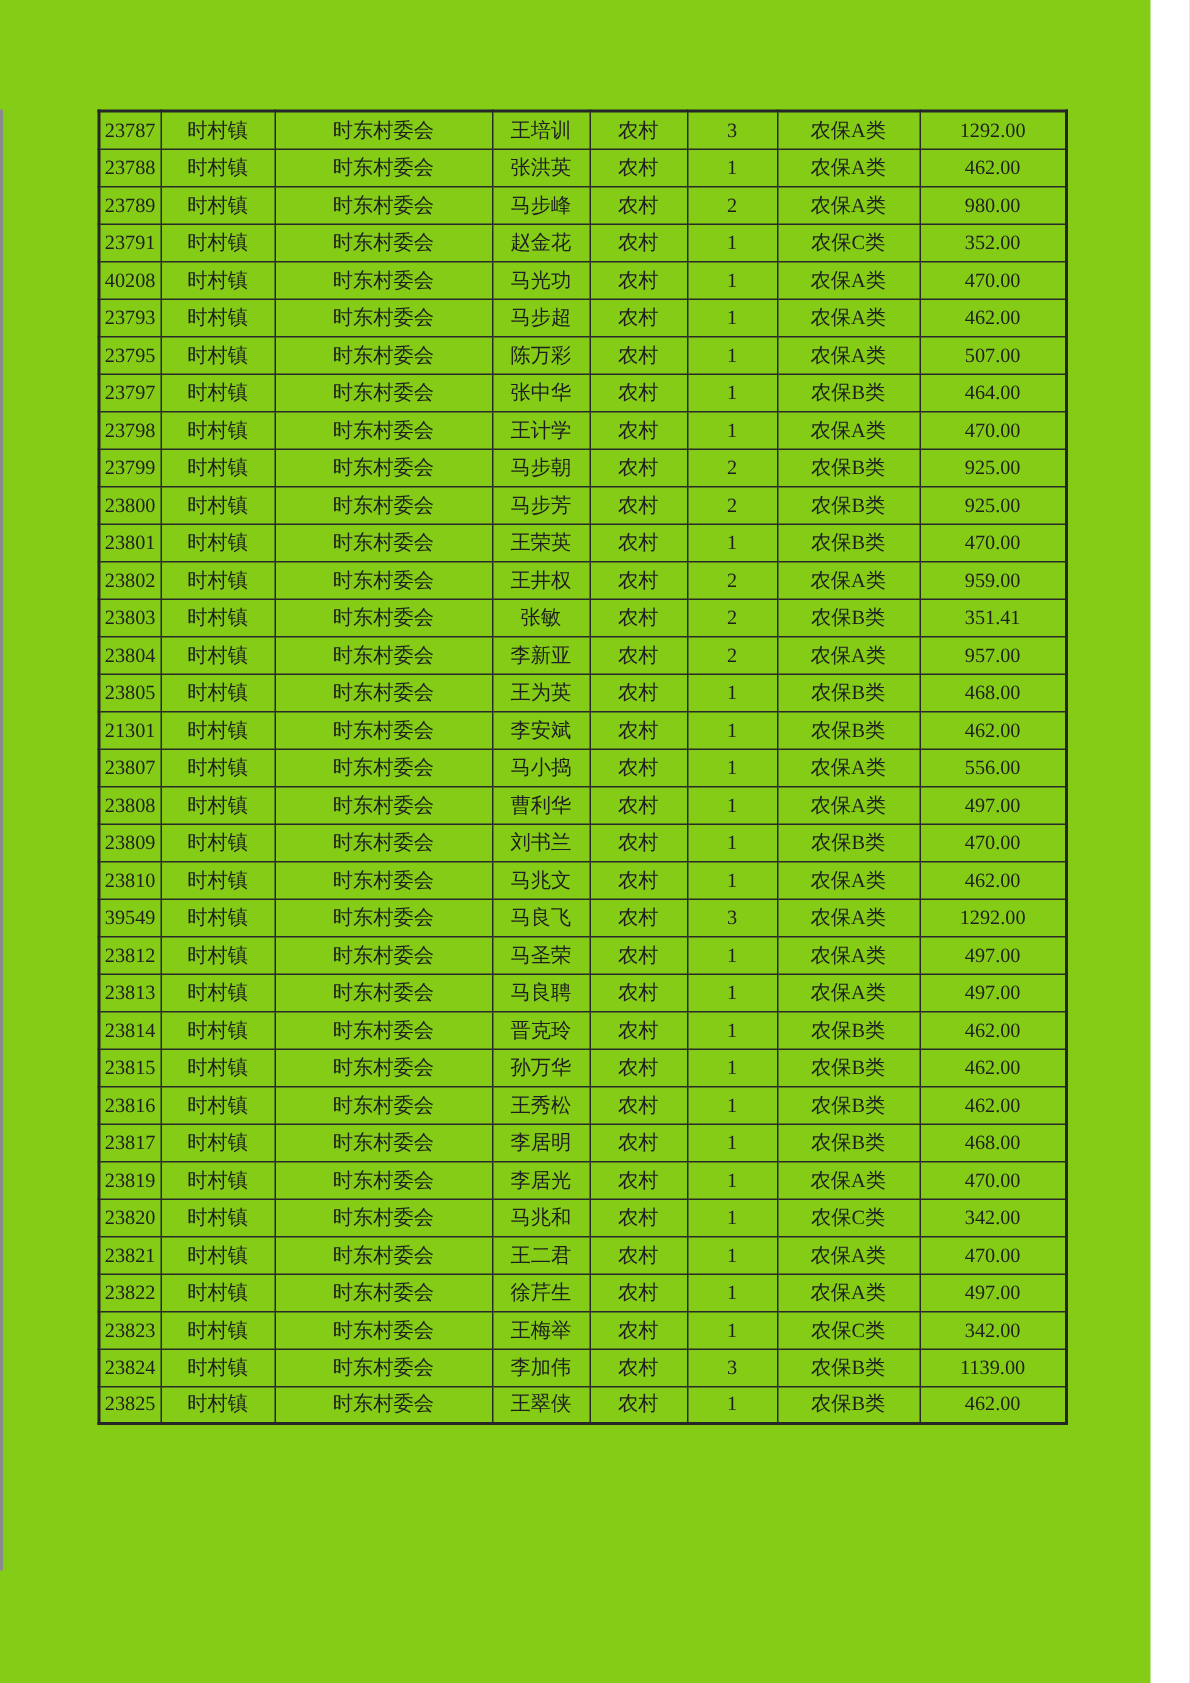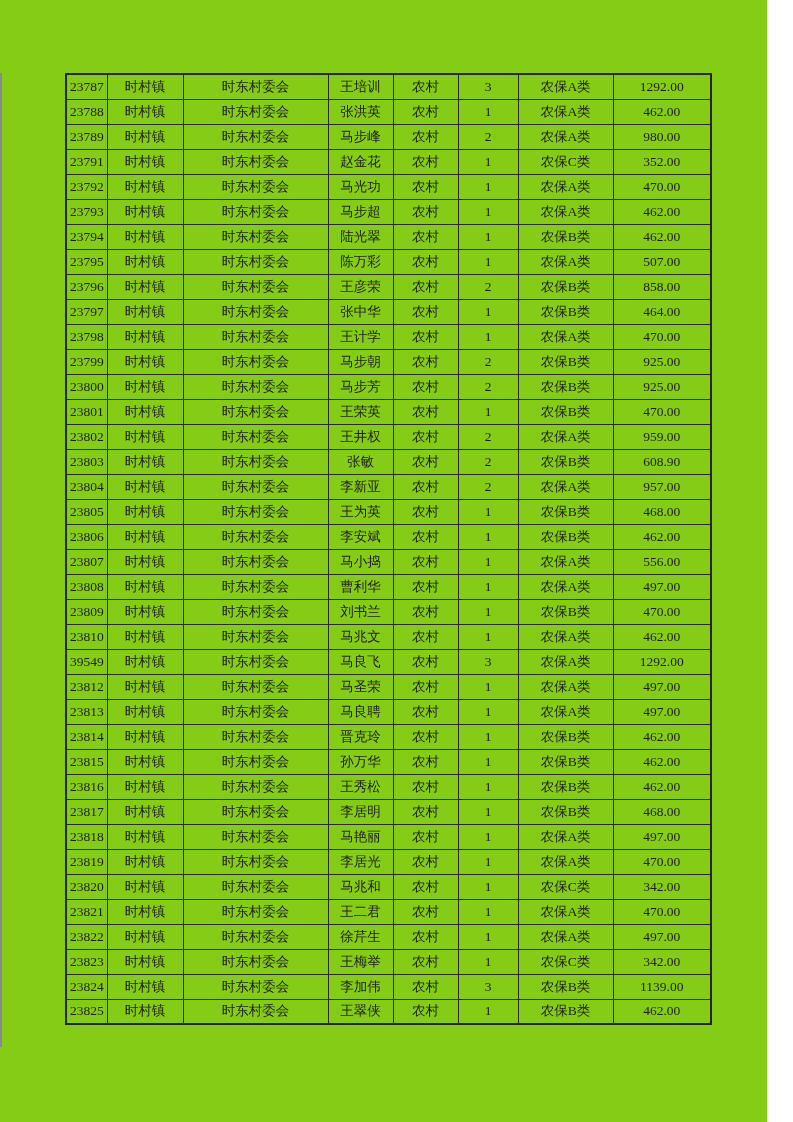--- a/index.html
+++ b/index.html
@@ -105,70 +105,50 @@
           <td>23791</td>
           <td>时村镇</td>
           <td>时东村委会</td>
           <td>赵金花</td>
           <td>农村</td>
           <td>1</td>
           <td>农保C类</td>
           <td>352.00</td>
         </tr>
         <tr>
-          <td>23792</td>
+          <td>40208</td>
           <td>时村镇</td>
           <td>时东村委会</td>
           <td>马光功</td>
           <td>农村</td>
           <td>1</td>
           <td>农保A类</td>
           <td>470.00</td>
         </tr>
         <tr>
           <td>23793</td>
           <td>时村镇</td>
           <td>时东村委会</td>
           <td>马步超</td>
           <td>农村</td>
           <td>1</td>
           <td>农保A类</td>
           <td>462.00</td>
         </tr>
         <tr>
-          <td>23794</td>
-          <td>时村镇</td>
-          <td>时东村委会</td>
-          <td>陆光翠</td>
-          <td>农村</td>
-          <td>1</td>
-          <td>农保B类</td>
-          <td>462.00</td>
-        </tr>
-        <tr>
           <td>23795</td>
           <td>时村镇</td>
           <td>时东村委会</td>
           <td>陈万彩</td>
           <td>农村</td>
           <td>1</td>
           <td>农保A类</td>
           <td>507.00</td>
         </tr>
         <tr>
-          <td>23796</td>
-          <td>时村镇</td>
-          <td>时东村委会</td>
-          <td>王彦荣</td>
-          <td>农村</td>
-          <td>2</td>
-          <td>农保B类</td>
-          <td>858.00</td>
-        </tr>
-        <tr>
           <td>23797</td>
           <td>时村镇</td>
           <td>时东村委会</td>
           <td>张中华</td>
           <td>农村</td>
           <td>1</td>
           <td>农保B类</td>
           <td>464.00</td>
         </tr>
         <tr>
@@ -222,21 +202,21 @@
           <td>959.00</td>
         </tr>
         <tr>
           <td>23803</td>
           <td>时村镇</td>
           <td>时东村委会</td>
           <td>张敏</td>
           <td>农村</td>
           <td>2</td>
           <td>农保B类</td>
-          <td>608.90</td>
+          <td>351.41</td>
         </tr>
         <tr>
           <td>23804</td>
           <td>时村镇</td>
           <td>时东村委会</td>
           <td>李新亚</td>
           <td>农村</td>
           <td>2</td>
           <td>农保A类</td>
           <td>957.00</td>
@@ -245,21 +225,21 @@
           <td>23805</td>
           <td>时村镇</td>
           <td>时东村委会</td>
           <td>王为英</td>
           <td>农村</td>
           <td>1</td>
           <td>农保B类</td>
           <td>468.00</td>
         </tr>
         <tr>
-          <td>23806</td>
+          <td>21301</td>
           <td>时村镇</td>
           <td>时东村委会</td>
           <td>李安斌</td>
           <td>农村</td>
           <td>1</td>
           <td>农保B类</td>
           <td>462.00</td>
         </tr>
         <tr>
           <td>23807</td>
@@ -363,30 +343,20 @@
         </tr>
         <tr>
           <td>23817</td>
           <td>时村镇</td>
           <td>时东村委会</td>
           <td>李居明</td>
           <td>农村</td>
           <td>1</td>
           <td>农保B类</td>
           <td>468.00</td>
-        </tr>
-        <tr>
-          <td>23818</td>
-          <td>时村镇</td>
-          <td>时东村委会</td>
-          <td>马艳丽</td>
-          <td>农村</td>
-          <td>1</td>
-          <td>农保A类</td>
-          <td>497.00</td>
         </tr>
         <tr>
           <td>23819</td>
           <td>时村镇</td>
           <td>时东村委会</td>
           <td>李居光</td>
           <td>农村</td>
           <td>1</td>
           <td>农保A类</td>
           <td>470.00</td>

